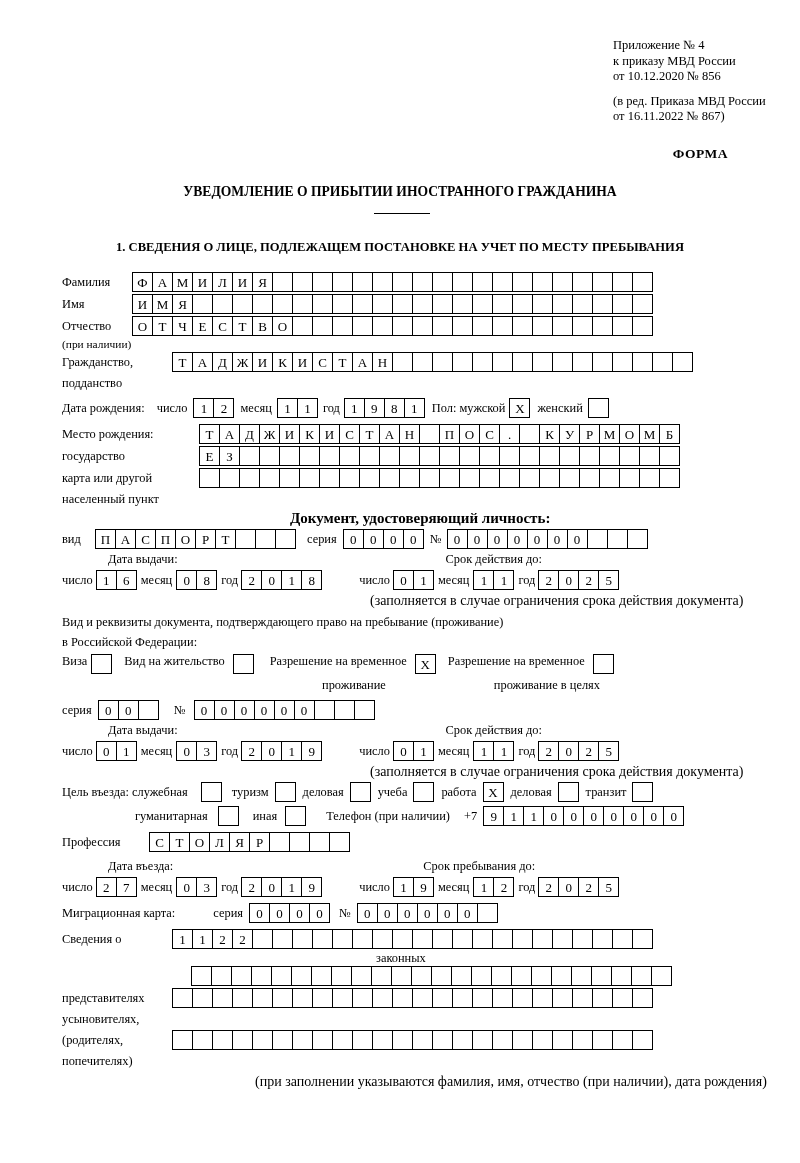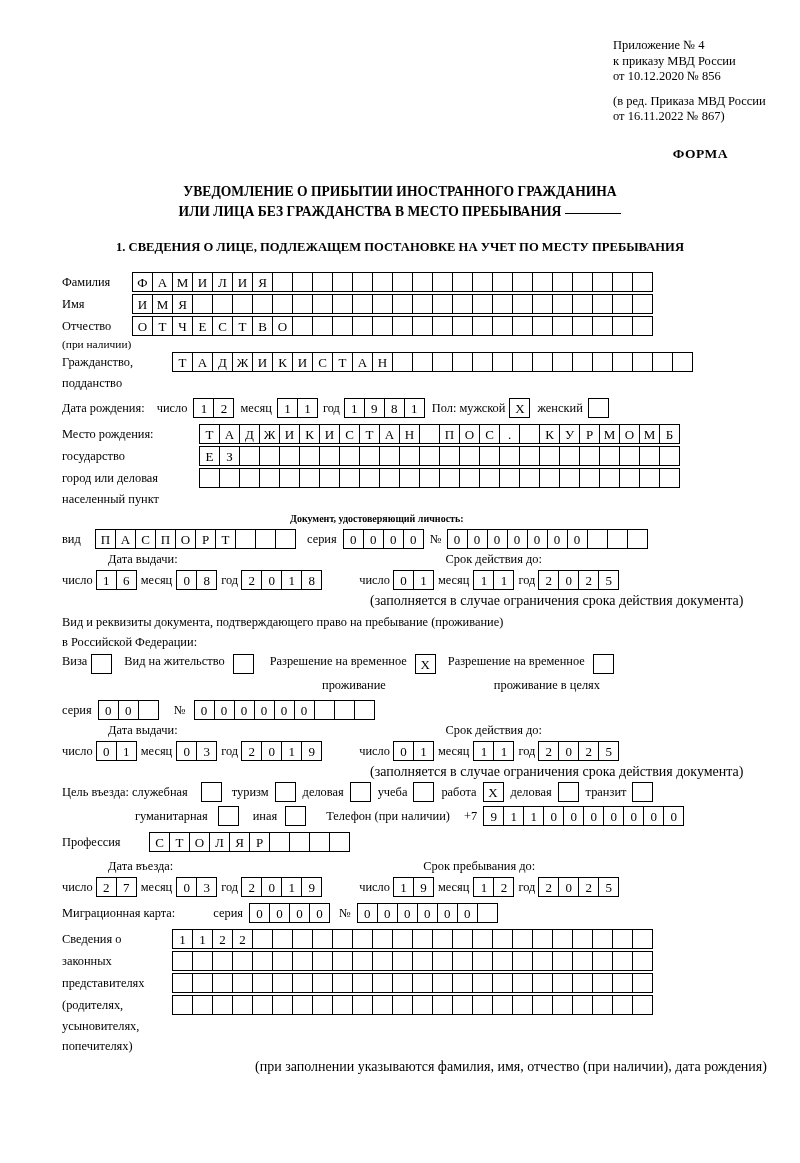--- a/index.html
+++ b/index.html
@@ -120,21 +120,21 @@
     <div>к приказу МВД России</div>
     <div>от 10.12.2020 № 856</div>
     <div class="grp2">(в ред. Приказа МВД России</div>
     <div>от 16.11.2022 № 867)</div>
   </div>
 
   <div class="forma">ФОРМА</div>
 
   <div class="title">
     <div>УВЕДОМЛЕНИЕ О ПРИБЫТИИ ИНОСТРАННОГО ГРАЖДАНИНА</div>
-    <div><span>ИЛИ ЛИЦА БЕЗ ГРАЖДАНСТВА В МЕСТО ПРЕБЫВАНИЯ</span><span class="underline-tail"></span></div>
+    <div><span class="underline-tail"></span></div>
   </div>
 
   <div class="section1">1. СВЕДЕНИЯ О ЛИЦЕ, ПОДЛЕЖАЩЕМ ПОСТАНОВКЕ НА УЧЕТ ПО МЕСТУ ПРЕБЫВАНИЯ</div>
 
   <div class="form-body">
 
     <div class="row" style="padding-left:62px;">
       <span class="lbl" style="width:70px;">Фамилия</span>
       <span class="boxes" id="bx-surname">
           <span class="bx">Ф</span>
@@ -346,21 +346,21 @@
           <span class="bx"></span>
           <span class="bx"></span>
           <span class="bx"></span>
           <span class="bx"></span>
           <span class="bx"></span>
           <span class="bx"></span>
           <span class="bx"></span>
         </span>
     </div>
     <div class="row" style="padding-left:62px;">
-      <span class="lbl" style="width:137px;">город или деловая</span>
+      <span class="lbl" style="width:137px;">карта или другой</span>
       <span class="boxes" id="bx-bp3">
           <span class="bx"></span>
           <span class="bx"></span>
           <span class="bx"></span>
           <span class="bx"></span>
           <span class="bx"></span>
           <span class="bx"></span>
           <span class="bx"></span>
           <span class="bx"></span>
           <span class="bx"></span>
@@ -379,21 +379,21 @@
           <span class="bx"></span>
           <span class="bx"></span>
           <span class="bx"></span>
         </span>
     </div>
     <div class="row" style="padding-left:62px;min-height:18px;">
       <span class="lbl">населенный пункт</span>
     </div>
 
     <div class="row" style="padding-left:290px;margin-top:2px;min-height:17px;">
-      <span class="lbl" style="font-weight:bold;font-size:10px;">Документ, удостоверяющий личность:</span>
+      <span class="lbl" style="font-weight:bold;font-size:15px;">Документ, удостоверяющий личность:</span>
     </div>
 
     <div class="row" style="padding-left:62px;">
       <span class="lbl" style="width:33px;">вид</span>
       <span class="boxes" id="bx-dockind">
           <span class="bx">П</span>
           <span class="bx">А</span>
           <span class="bx">С</span>
           <span class="bx">П</span>
           <span class="bx">О</span>
@@ -699,21 +699,21 @@
           <span class="bx"></span>
           <span class="bx"></span>
           <span class="bx"></span>
           <span class="bx"></span>
           <span class="bx"></span>
           <span class="bx"></span>
           <span class="bx"></span>
           <span class="bx"></span>
         </span>
     </div>
-    <div class="row" style="padding-left:62px;">
+    <div class="row" style="padding-left:62px;flex-direction:column;">
       <span class="lbl" style="width:110px;">законных</span>
       <span class="boxes" id="bx-legal2">
           <span class="bx"></span>
           <span class="bx"></span>
           <span class="bx"></span>
           <span class="bx"></span>
           <span class="bx"></span>
           <span class="bx"></span>
           <span class="bx"></span>
           <span class="bx"></span>
@@ -757,20 +757,23 @@
           <span class="bx"></span>
           <span class="bx"></span>
           <span class="bx"></span>
           <span class="bx"></span>
           <span class="bx"></span>
           <span class="bx"></span>
           <span class="bx"></span>
           <span class="bx"></span>
         </span>
     </div>
+    <div class="row" style="padding-left:62px;min-height:18px;">
+      <span class="lbl">усыновителях,</span>
+    </div>
     <div class="row" style="padding-left:62px;">
       <span class="lbl" style="width:110px;">(родителях,</span>
       <span class="boxes" id="bx-legal4">
           <span class="bx"></span>
           <span class="bx"></span>
           <span class="bx"></span>
           <span class="bx"></span>
           <span class="bx"></span>
           <span class="bx"></span>
           <span class="bx"></span>
@@ -787,23 +790,20 @@
           <span class="bx"></span>
           <span class="bx"></span>
           <span class="bx"></span>
           <span class="bx"></span>
           <span class="bx"></span>
           <span class="bx"></span>
           <span class="bx"></span>
         </span>
     </div>
     <div class="row" style="padding-left:62px;min-height:18px;">
-      <span class="lbl">усыновителях,</span>
-    </div>
-    <div class="row" style="padding-left:62px;min-height:18px;">
       <span class="lbl">попечителях)</span>
     </div>
 
     <div class="row" style="padding-left:222px;margin-top:2px;justify-content:center;">
       <span class="note">(при заполнении указываются фамилия, имя, отчество (при наличии), дата рождения)</span>
     </div>
 
   </div>
 </div>
 

